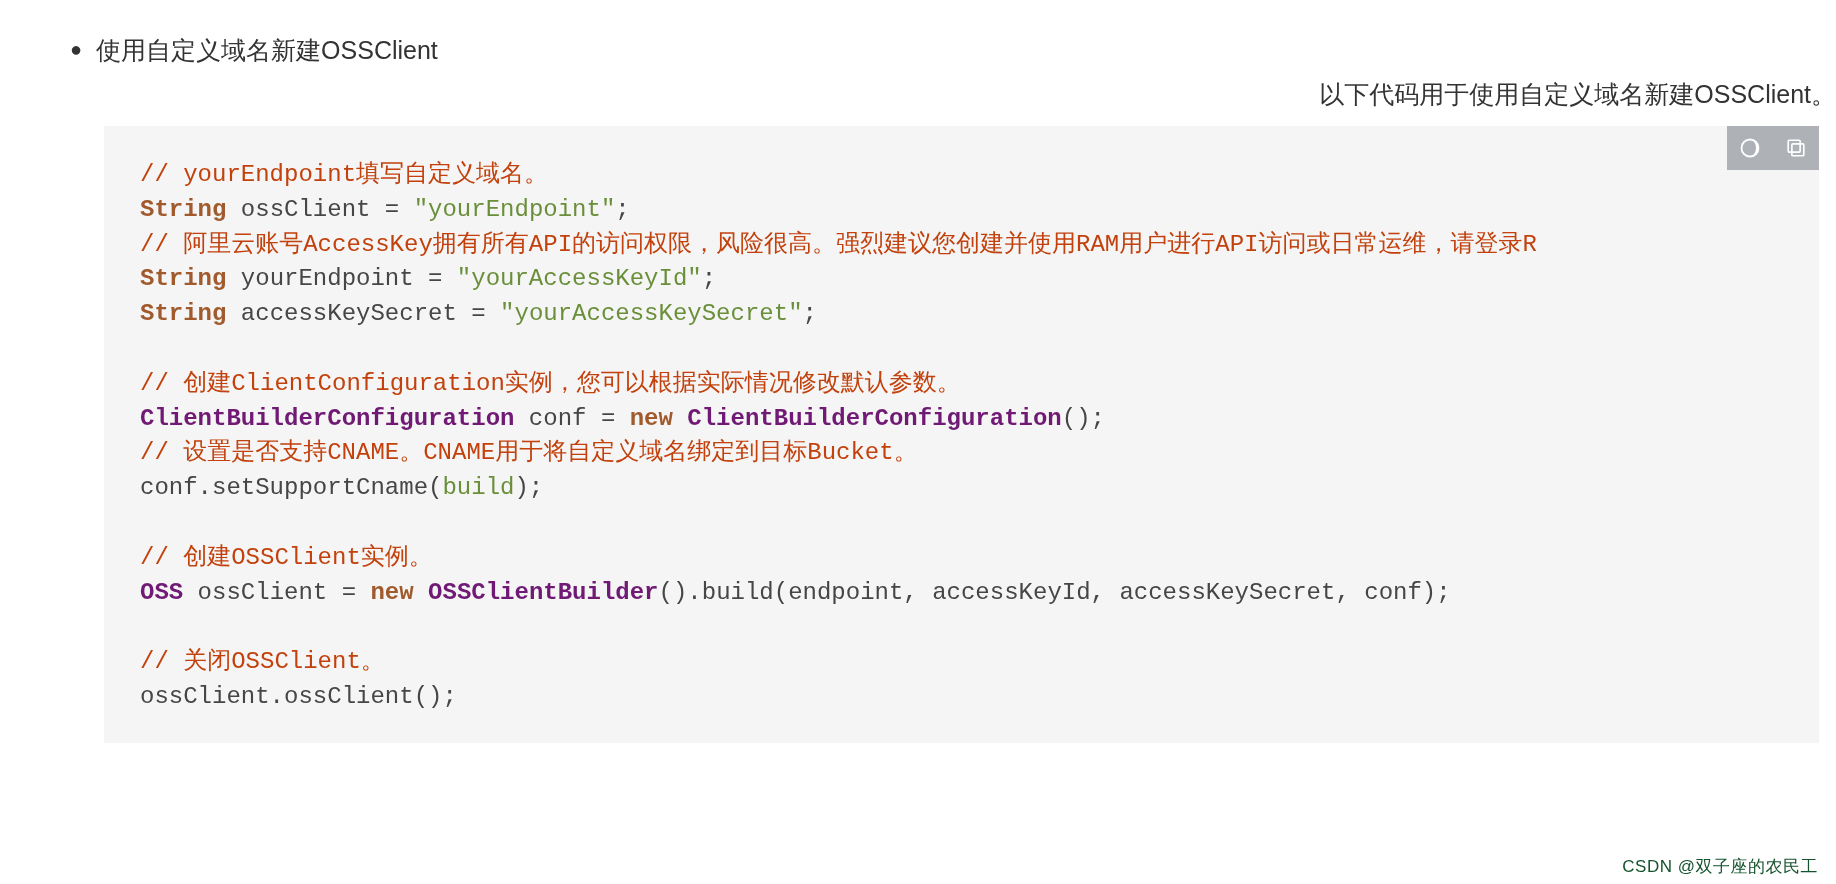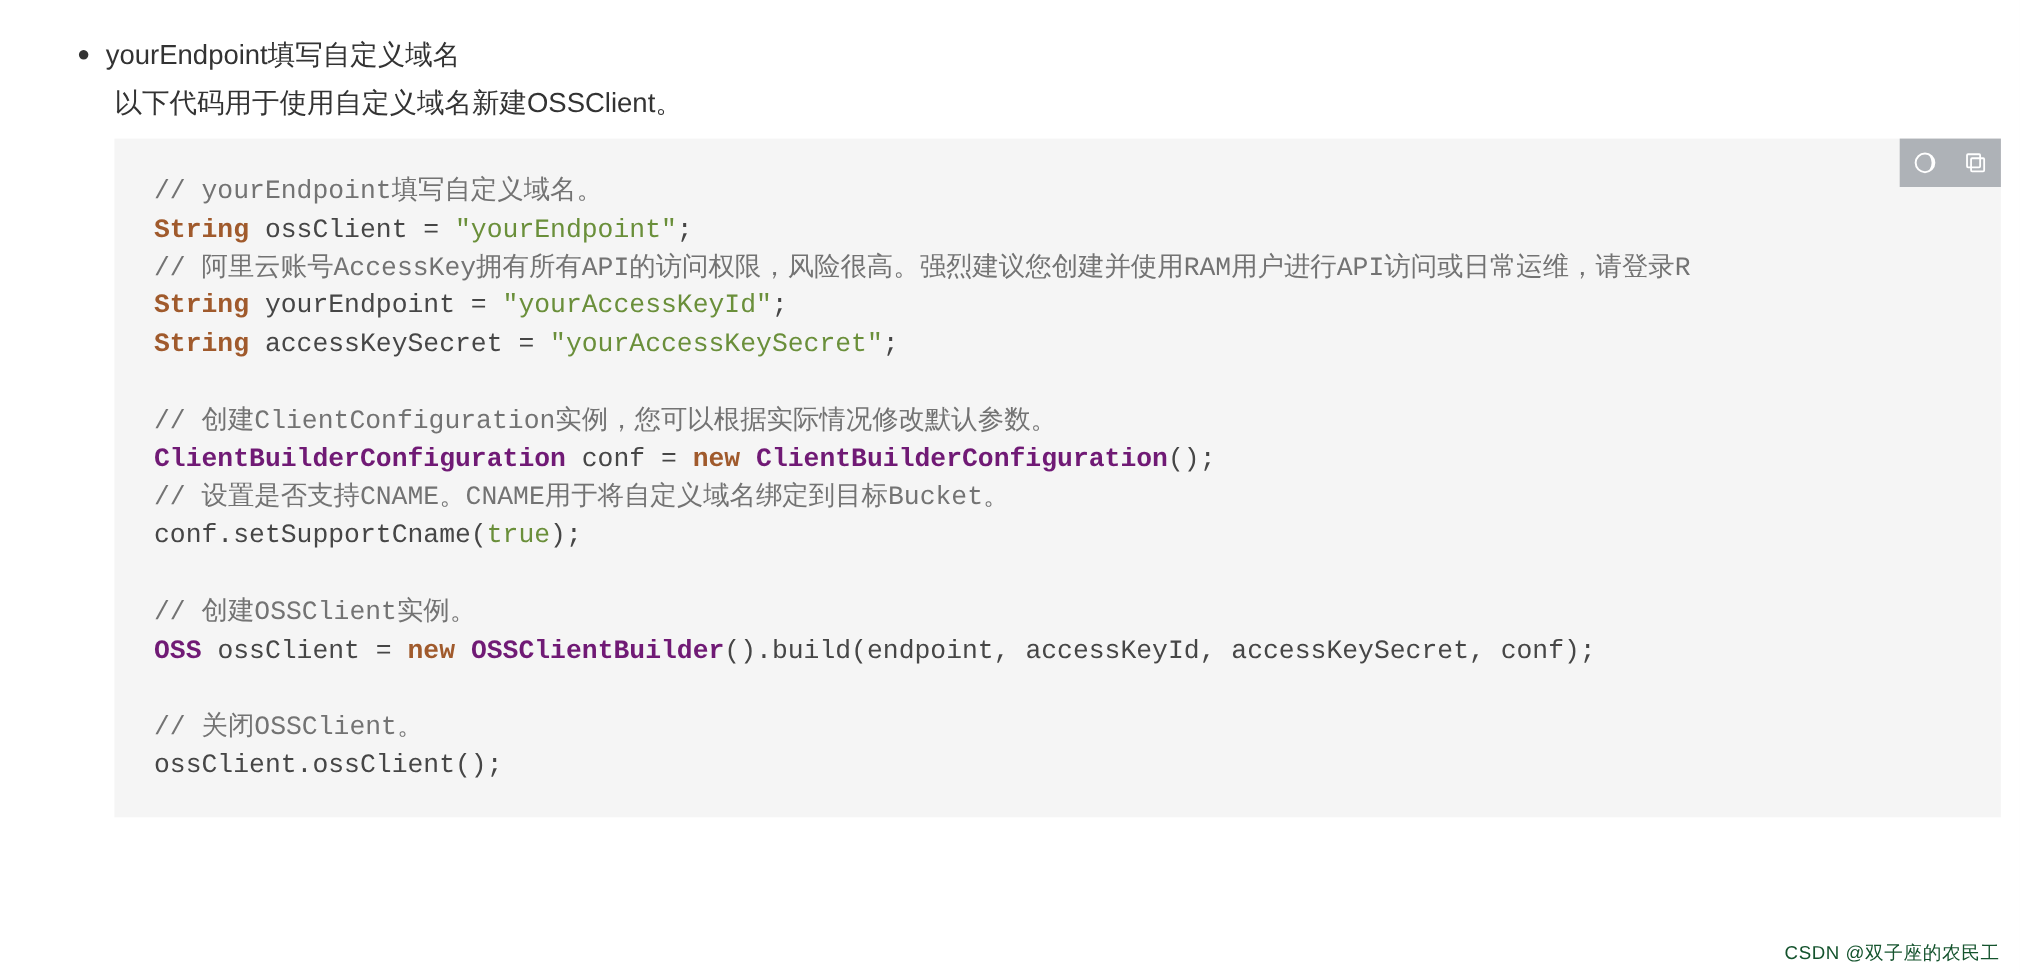--- a/index.html
+++ b/index.html
@@ -1,39 +1,39 @@
 <!DOCTYPE html>
 <html><head>
 <meta charset="utf-8">
 <style>
   html,body{margin:0;padding:0;background:#fff;font-family:"PingFang SC","Helvetica Neue",Arial,sans-serif;color:#333;}
   .page{width:1836px;height:884px;position:relative;box-sizing:border-box;padding:30px 0 0 70px;}
   .bullet-row{display:flex;align-items:flex-start;font-size:25px;line-height:1.6;}
   .bullet-row .dot{font-size:20px;margin-right:14px;line-height:1.9;}
-  .desc{font-size:25px;line-height:1.6;margin-left:34px;margin-top:4px;}
+  .desc{font-size:25px;line-height:1.6;margin-left:52px;margin-top:4px;text-align:right;}
   .code-wrap{position:relative;margin-left:34px;margin-top:12px;width:1715px;background:#f5f5f5;}
   .toolbar{position:absolute;top:0;right:0;height:44px;display:flex;background:#aeb2b7;}
   .tb-btn{width:46px;height:44px;display:flex;align-items:center;justify-content:center;}
   .tb-btn svg{stroke:#fff;fill:none;stroke-width:1.8;}
   pre.code{margin:0;padding:32px 0 28px 36px;font-family:Menlo,Consolas,"Courier New",monospace;font-size:24px;line-height:1.45;color:#464646;white-space:pre;overflow:hidden;}
-  .cmt{color:#737373;}
+  .cmt{color:#c2410c;}
   .kw{color:#a05a2c;font-weight:600;}
   .typ{color:#701a75;font-weight:600;}
   .str{color:#6a8f3a;}
   .lit{color:#6a8f3a;}
   .watermark{position:absolute;right:18px;bottom:6px;font-size:17px;color:#14532d;letter-spacing:0.5px;}
 </style>
 </head>
 <body>
 
 <div class="page">
 
   <div class="bullet-row">
     <span class="dot">●</span>
-    <span>yourEndpoint填写自定义域名</span>
+    <span>使用自定义域名新建OSSClient</span>
   </div>
 
   <div class="desc">以下代码用于使用自定义域名新建OSSClient。</div>
 
   <div class="code-wrap">
     <div class="toolbar">
       <div class="tb-btn">
         <svg width="24" height="24" viewBox="0 0 24 24">
           <circle cx="12" cy="12" r="8.5"></circle>
           <path d="M12 3.5 A8.5 8.5 0 0 1 12 20.5 A6 8.5 0 0 0 12 3.5 Z" fill="#fff" stroke="none"></path>
@@ -49,21 +49,21 @@
 
 <pre class="code"><span class="cmt">// yourEndpoint填写自定义域名。</span>
 <span class="kw">String</span><span> ossClient = </span><span class="str">"yourEndpoint"</span><span>;</span>
 <span class="cmt">// 阿里云账号AccessKey拥有所有API的访问权限，风险很高。强烈建议您创建并使用RAM用户进行API访问或日常运维，请登录R</span>
 <span class="kw">String</span><span> yourEndpoint = </span><span class="str">"yourAccessKeyId"</span><span>;</span>
 <span class="kw">String</span><span> accessKeySecret = </span><span class="str">"yourAccessKeySecret"</span><span>;</span>
 
 <span class="cmt">// 创建ClientConfiguration实例，您可以根据实际情况修改默认参数。</span>
 <span class="typ">ClientBuilderConfiguration</span><span> conf = </span><span class="kw">new</span><span> </span><span class="typ">ClientBuilderConfiguration</span><span>();</span>
 <span class="cmt">// 设置是否支持CNAME。CNAME用于将自定义域名绑定到目标Bucket。</span>
-<span>conf.setSupportCname(</span><span class="lit">true</span><span>);</span>
+<span>conf.setSupportCname(</span><span class="lit">build</span><span>);</span>
 
 <span class="cmt">// 创建OSSClient实例。</span>
 <span class="typ">OSS</span><span> ossClient = </span><span class="kw">new</span><span> </span><span class="typ">OSSClientBuilder</span><span>().build(endpoint, accessKeyId, accessKeySecret, conf);</span>
 
 <span class="cmt">// 关闭OSSClient。</span>
 <span>ossClient.ossClient();</span></pre>
   </div>
 
   <div class="watermark">CSDN @双子座的农民工</div>
 </div>

